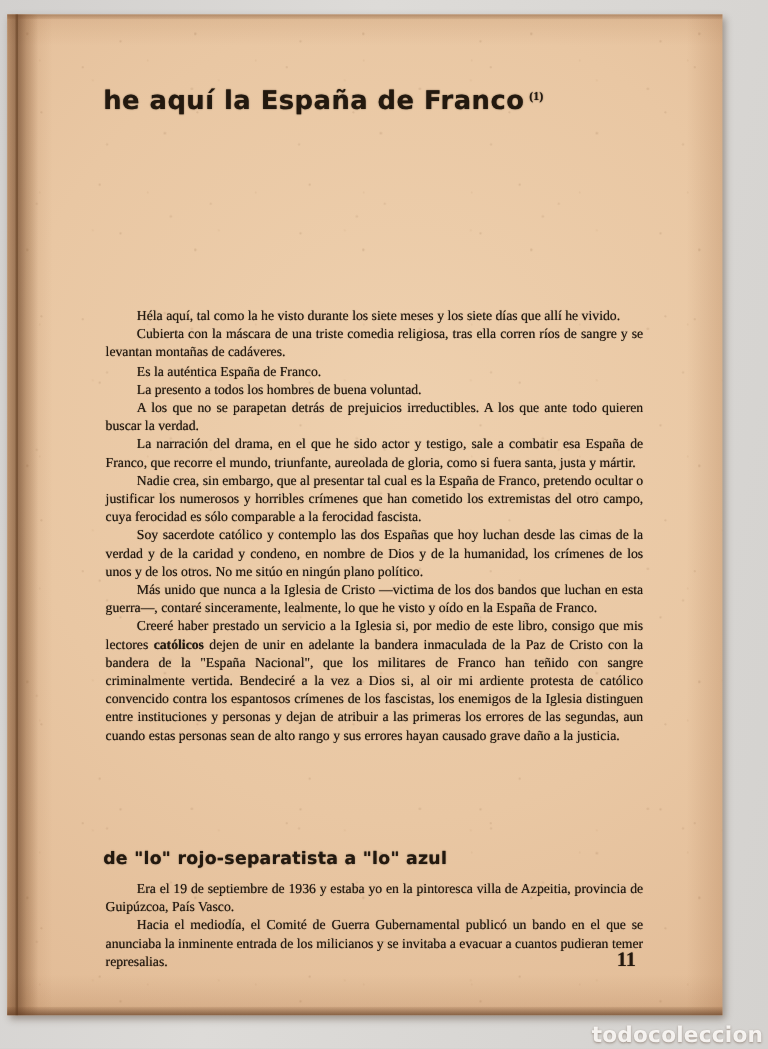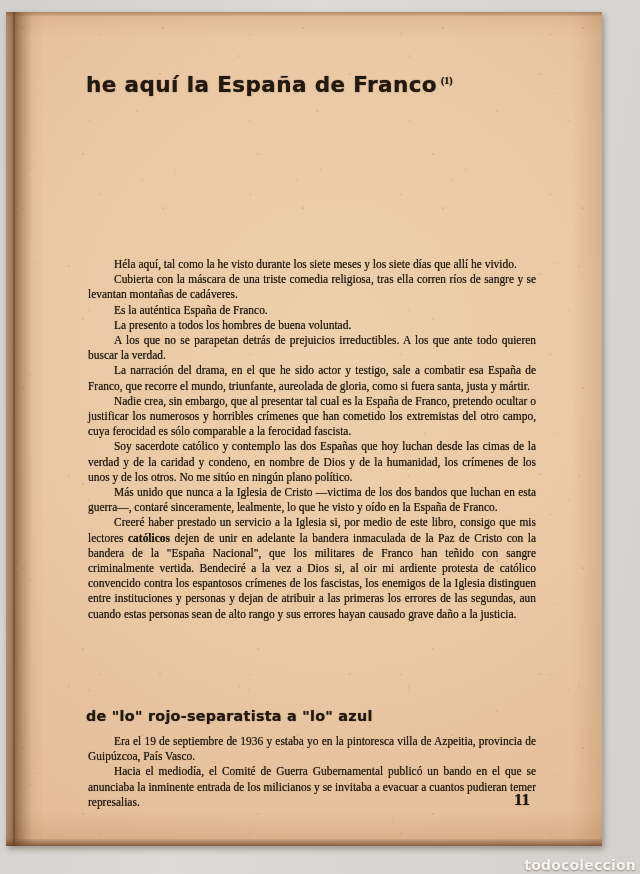--- a/index.html
+++ b/index.html
@@ -197,21 +197,21 @@
     color: #24190f;
     text-shadow: 0 0 .8px rgba(40,28,16,.8);
   }
 
   
   .watermark {
     position: absolute;
     right: 4px;
     bottom: 1px;
     font-family: "DejaVu Sans", sans-serif;
-    font-size: 14px;
+    font-size: 18px;
     font-weight: 700;
     letter-spacing: .2px;
     color: rgba(252,250,247,.92);
     text-shadow: 0 1px 2px rgba(70,45,25,.45);
     pointer-events: none;
   }
 </style>
 </head>
 <body>
 

